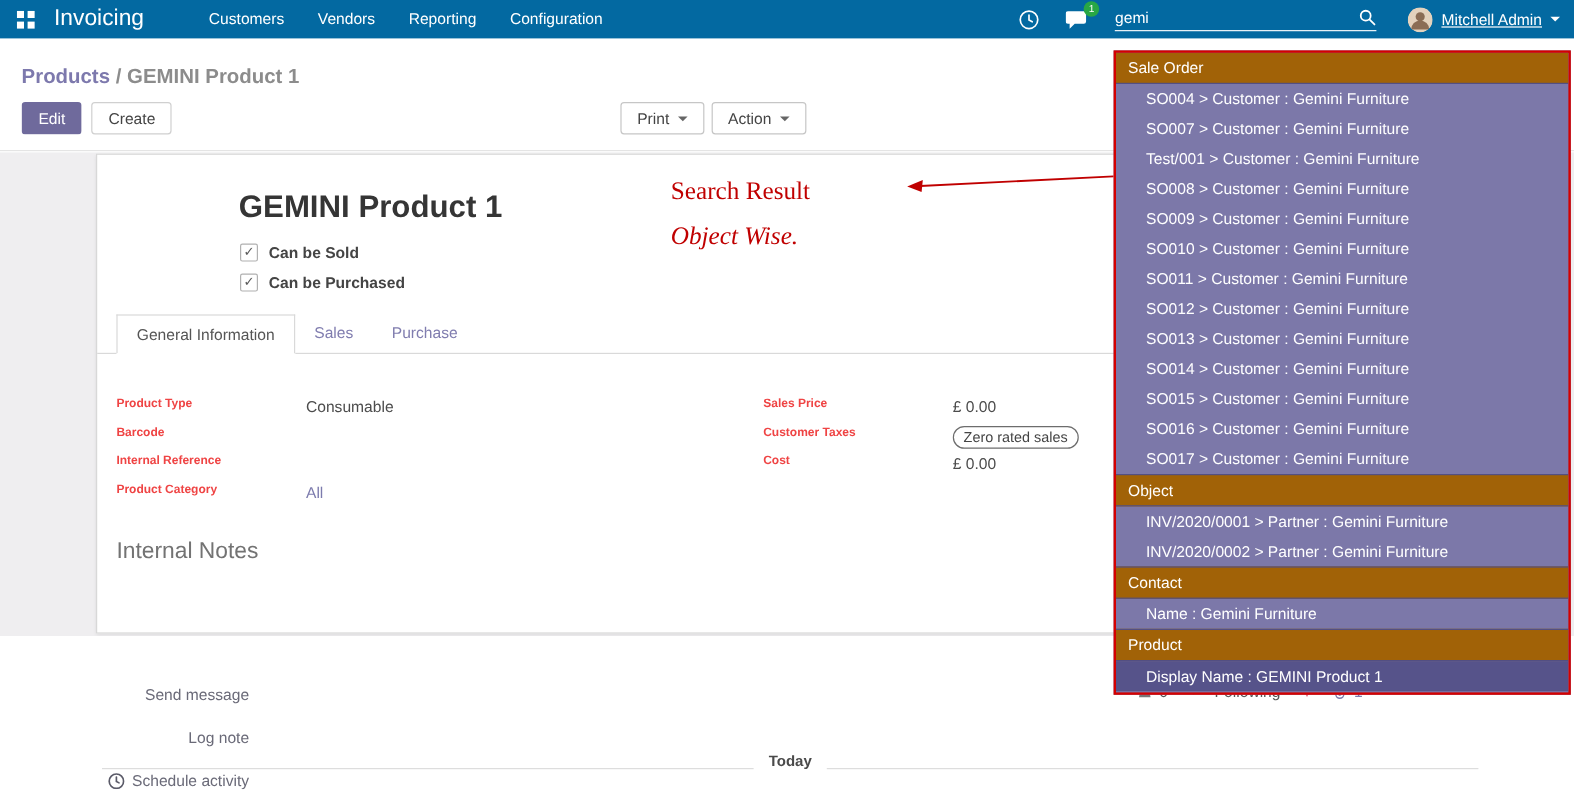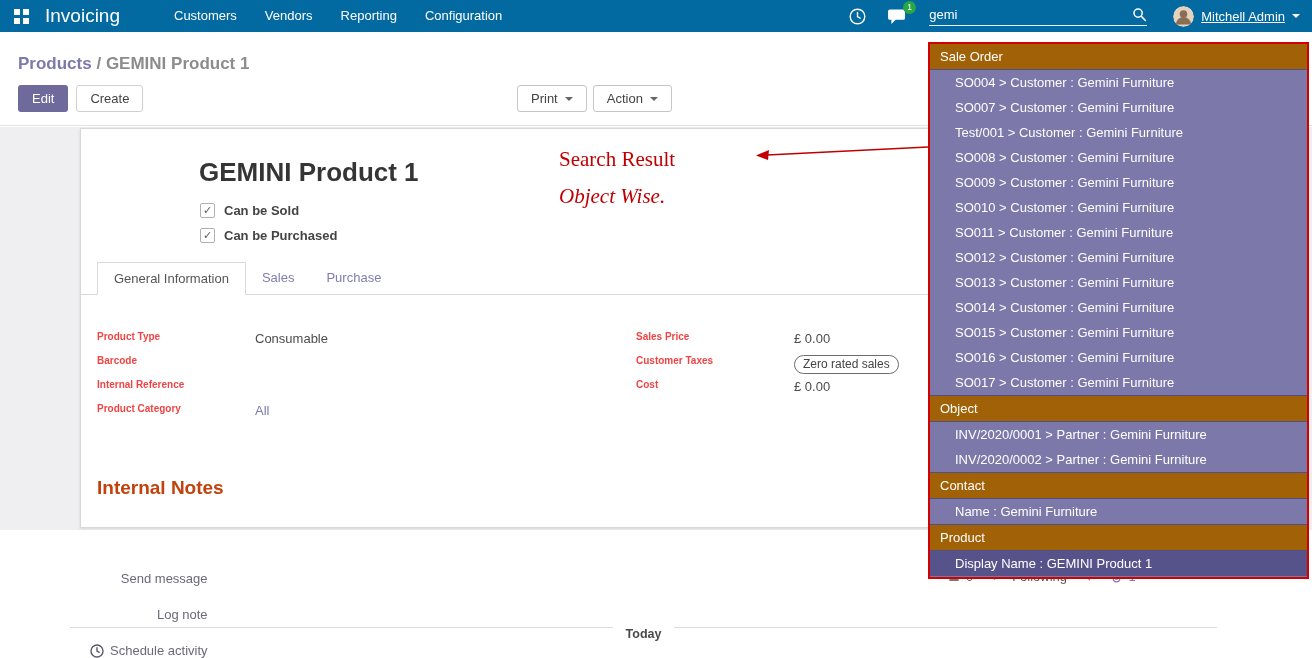--- a/index.html
+++ b/index.html
@@ -61,40 +61,40 @@
   .tab.active { background:#fff; border:1px solid #d9d9d9; border-bottom:1px solid #fff; color:#555;
                 margin-bottom:-1px; }
   .fields-left { position:absolute; left:16px; top:202px; width:480px; }
   .fields-right { position:absolute; left:555px; top:202px; width:380px; }
   .field-row { display:flex; align-items:flex-start; min-height:24px; }
   .field-label { width:158px; font-size:10px; font-weight:bold; color:#ef4444; }
   .field-value { font-size:13px; color:#4c4c4c; }
   .field-value.link { color:#7c7bad; cursor:pointer; }
   .field-value.pill { border:1px solid #6d6d6d; border-radius:10px; padding:0 8px; font-size:12px;
                       line-height:17px; color:#444; }
-  .section-title { position:absolute; left:16px; top:320px; font-size:19px; font-weight:bold; color:#c2410c;margin-top:28px; }
+  .section-title { position:absolute; left:16px; top:320px; font-size:19px; font-weight:normal; color:#737373; }
 
   
   .annot { position:absolute; font-family:"Liberation Serif","DejaVu Serif",serif; font-size:21px;
            color:#c00000; z-index:20; }
   .annot-1 { left:559px; top:147px; }
   .annot-2 { left:559px; top:184px;font-style:italic; }
   .annot-arrow { position:absolute; left:753px; top:138px; z-index:20; }
 
   
   .chatter { position:absolute; top:530px; left:0; width:100%; height:128px; background:#fff; }
   .chatter-links { position:absolute; left:90px; top:41px; display:flex; gap:21px; align-items:flex-end;
                    font-size:13px; color:#6a6a78;flex-direction:column; }
   .chatter-link { cursor:pointer; display:flex; align-items:center; gap:6px; }
   .chatter-right { position:absolute; left:948px; top:38px; display:flex; gap:18px; align-items:center;
                    font-size:13px; color:#555; z-index:1; }
   .follow-check { color:#7c7bad; margin-right:4px; }
   .heart-ic { color:#e05572; font-size:14px; }
   .attach-count { color:#7c7bad; }
-  .today-divider { position:absolute; left:70px; top:97px; width:1147px; display:flex; align-items:flex-start; }
+  .today-divider { position:absolute; left:85px; top:97px; width:1147px; display:flex; align-items:flex-end; }
   .today-line { flex:1; height:1px; background:#ddd; }
   .today-label { margin:0 13px; font-size:12.5px; font-weight:bold; color:#4a4a4a; }
 
   
   .search-dropdown { position:absolute; left:928px; top:42px; width:381px; height:537px;
                      background:#7c78a9; border:2px solid #d40000; z-index:40; overflow:hidden;
                      color:#fff; font-size:13px; }
   .dd-header { background:#a16207; border-top:1px solid #534f82; border-bottom:1px solid #534f82;
                padding:5px 10px; line-height:15px; }
   .dd-header:first-child { border-top:none; }

